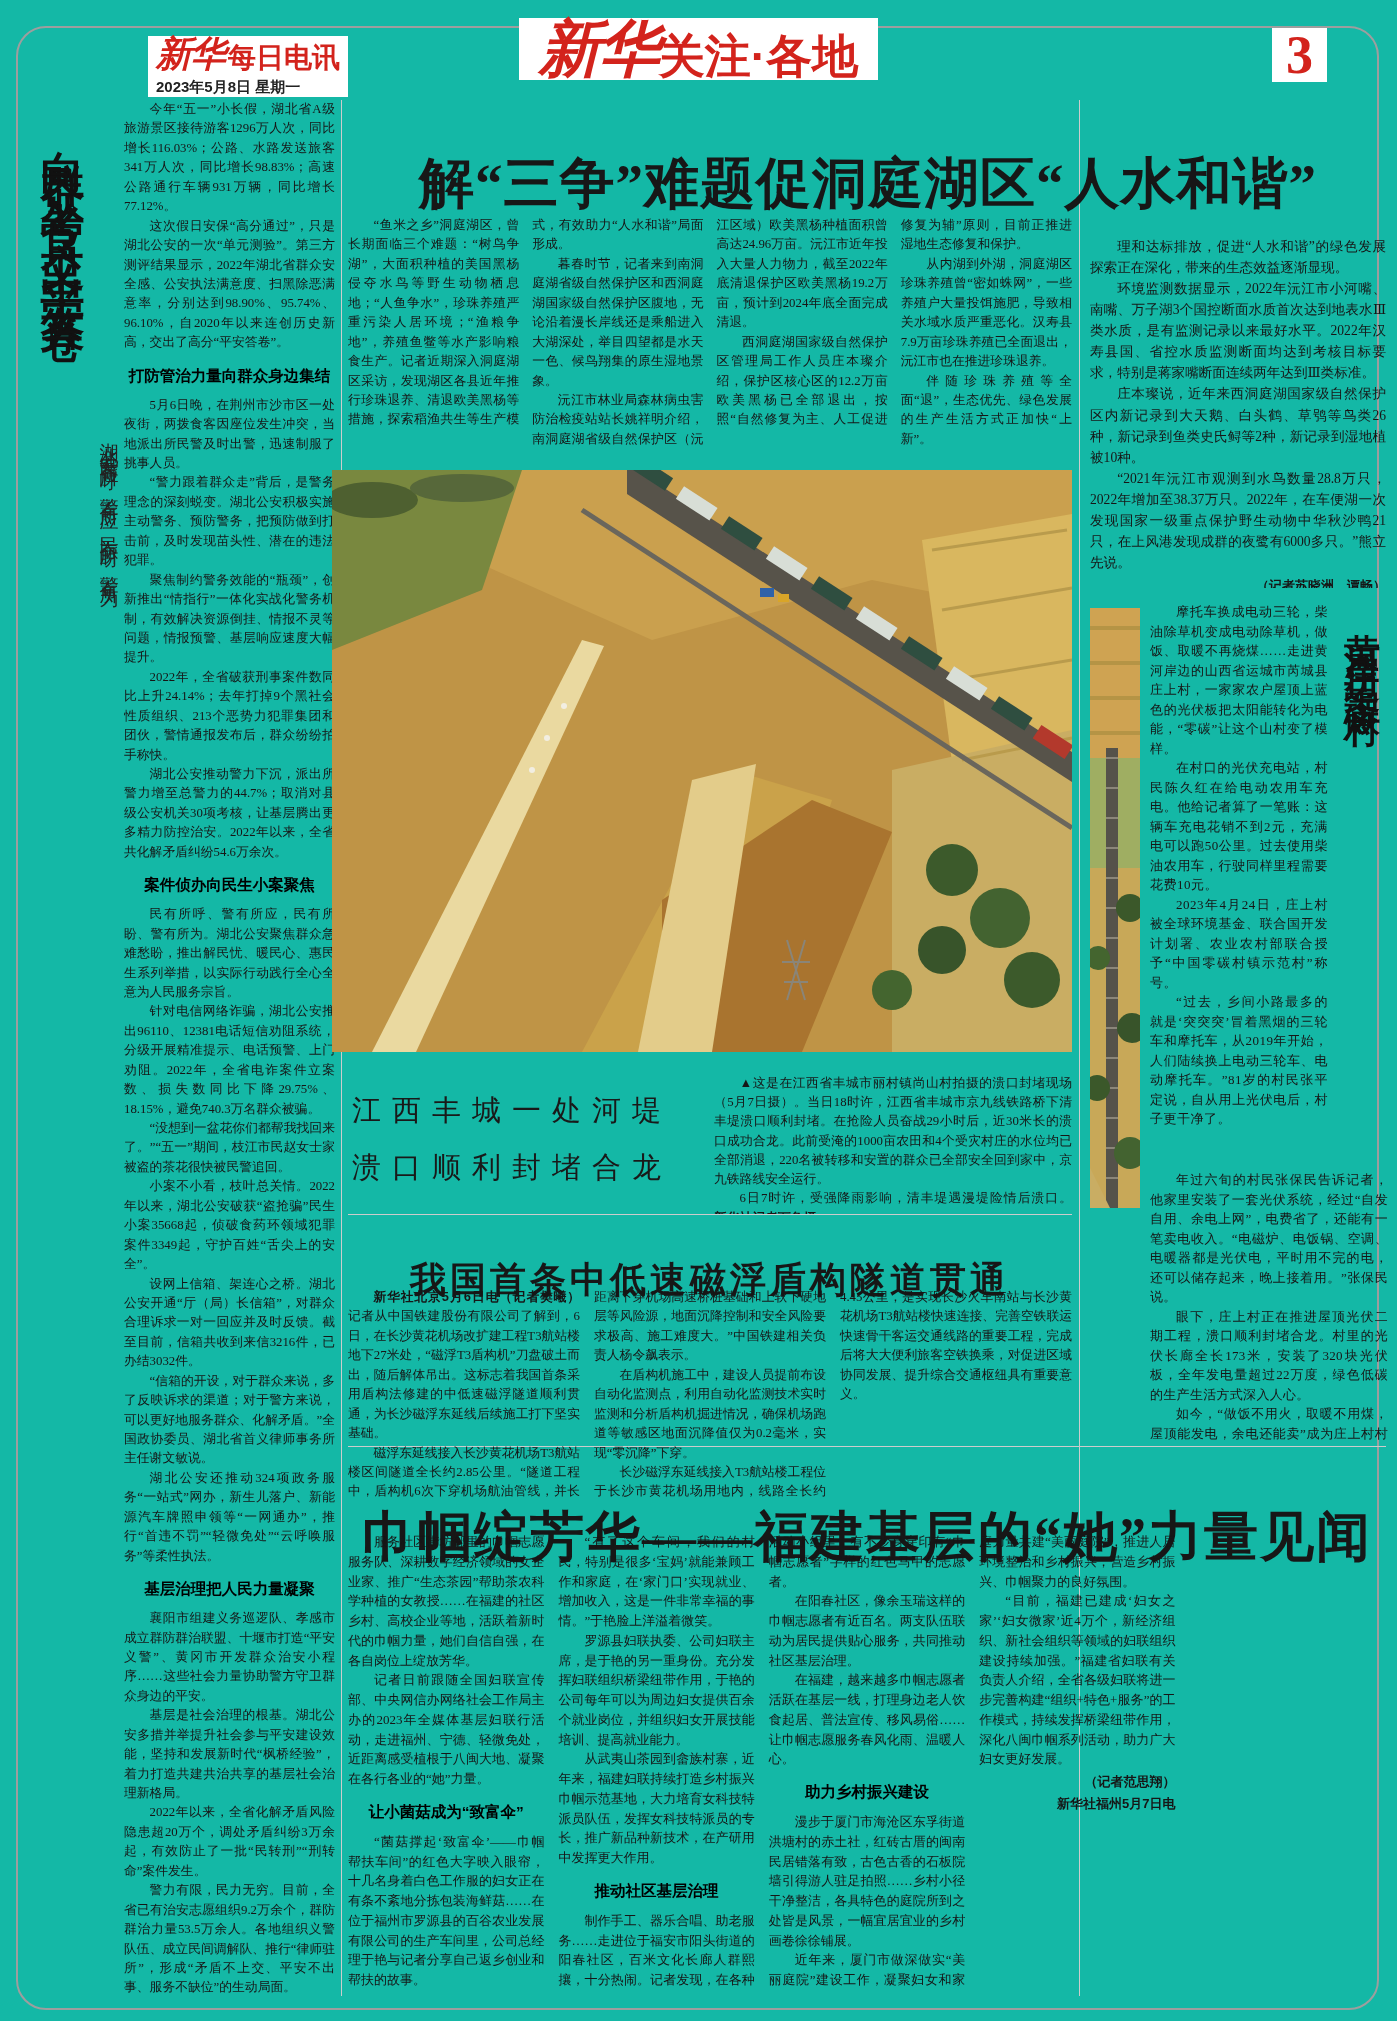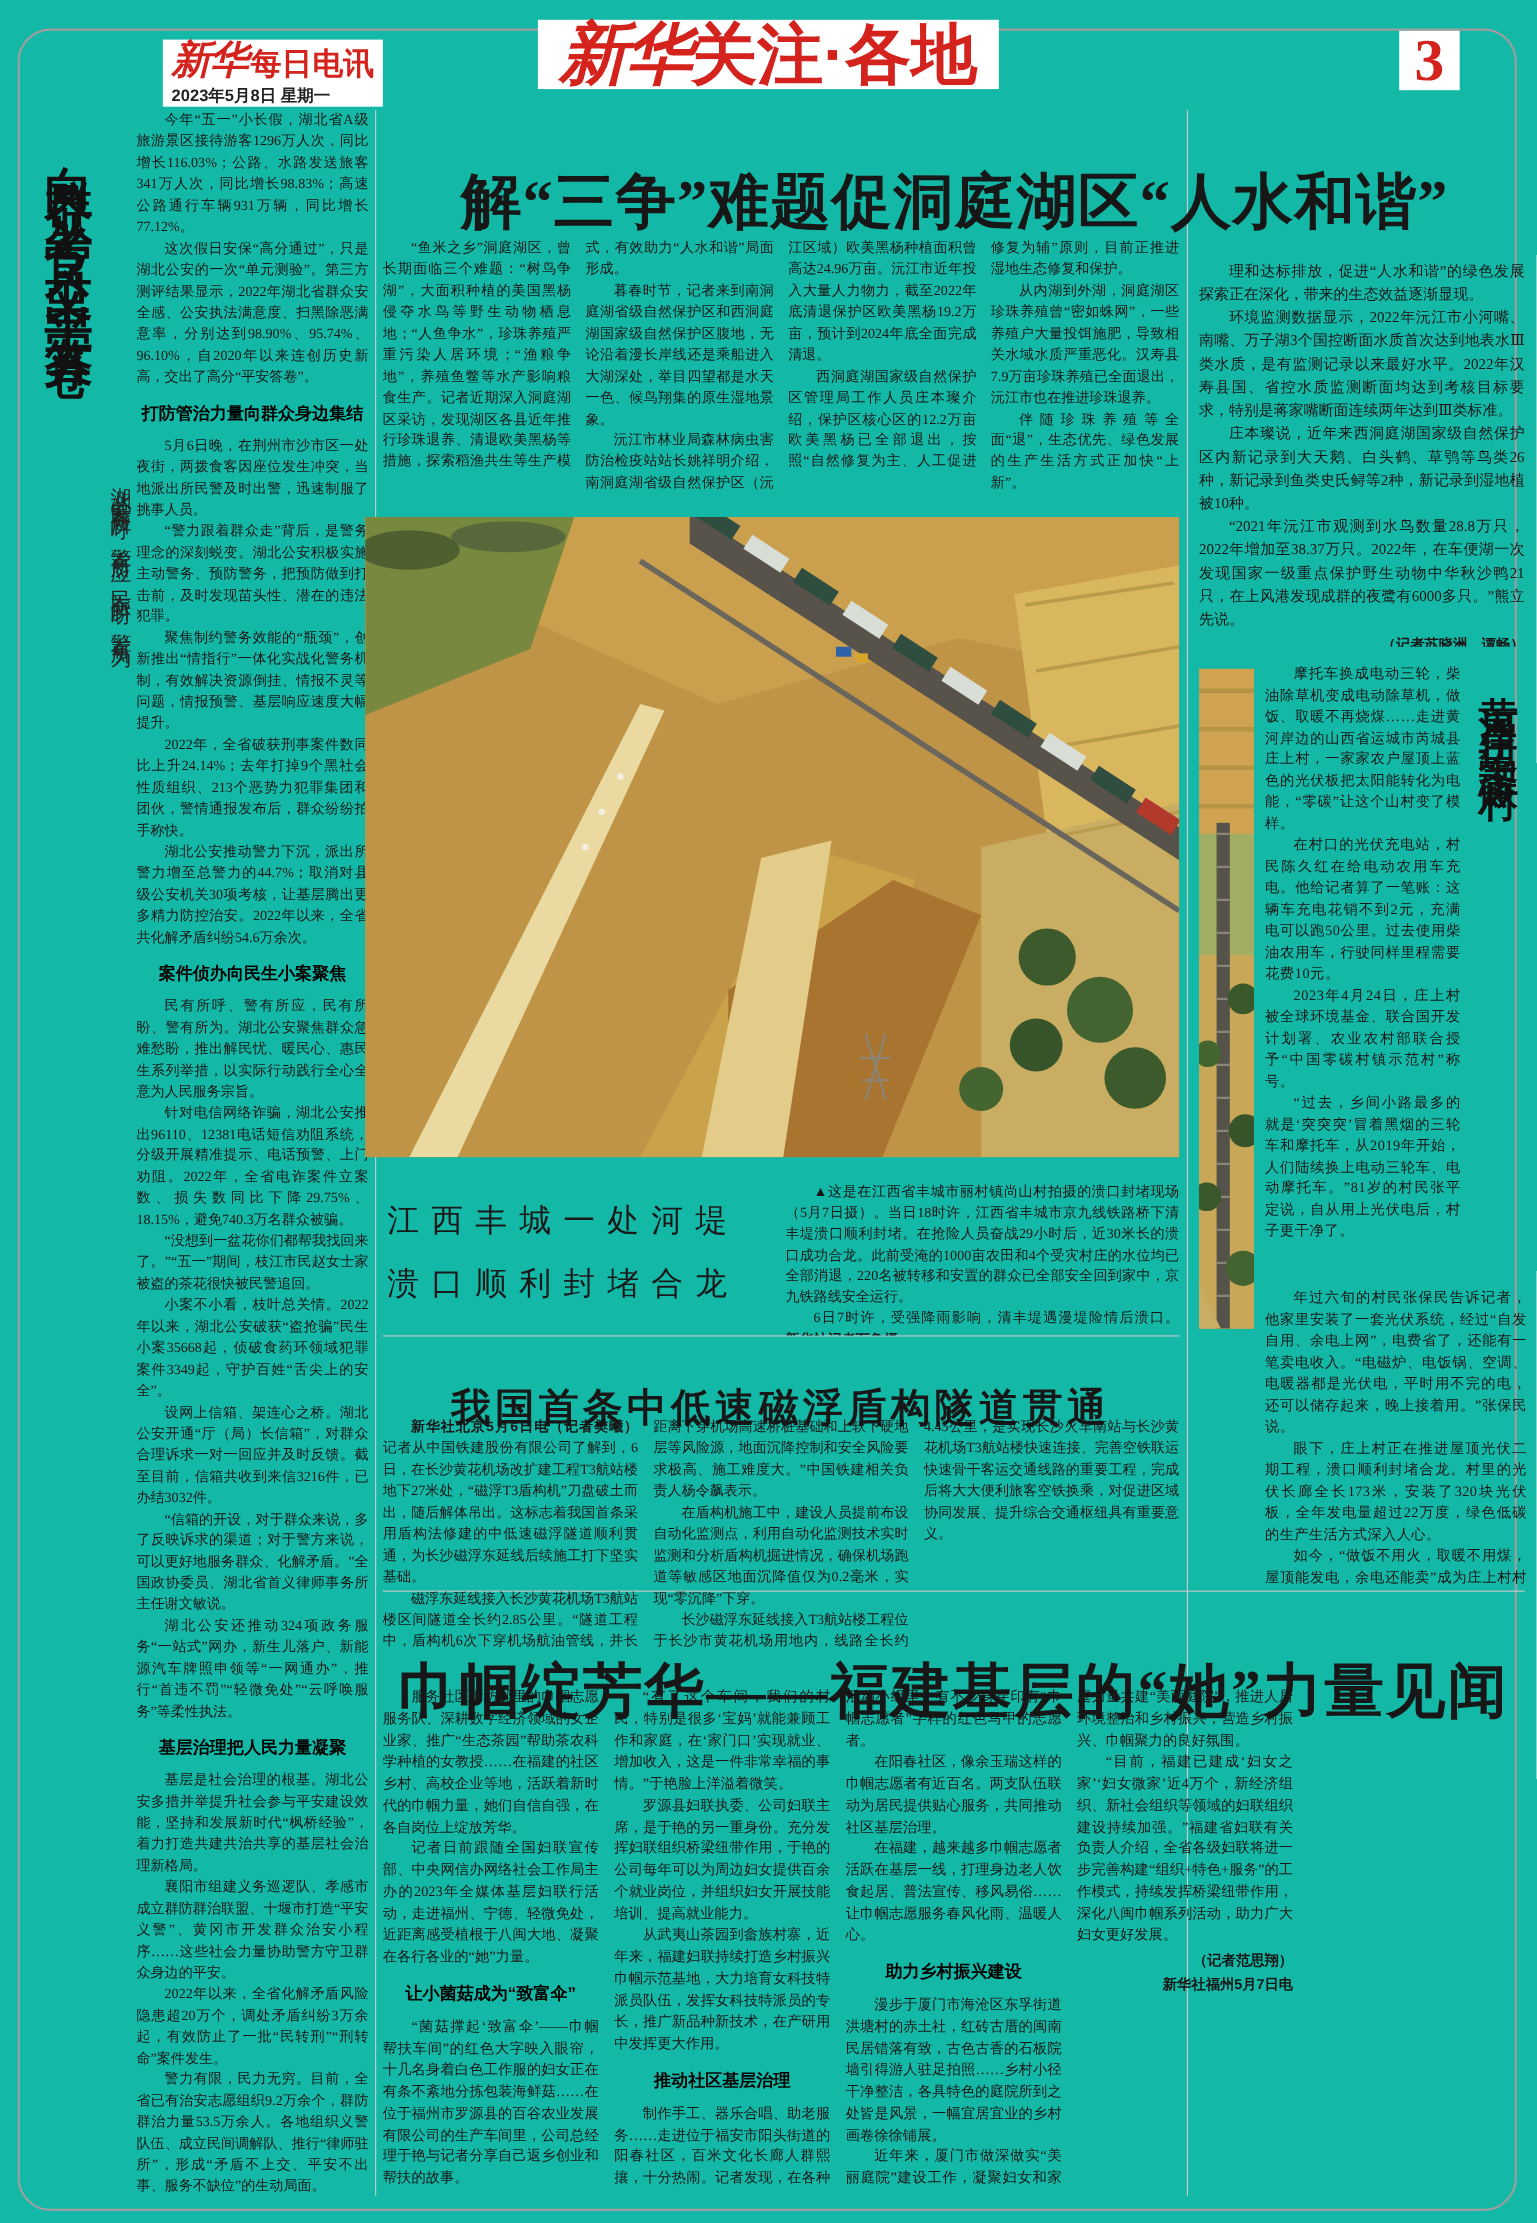--- a/index.html
+++ b/index.html
@@ -9,21 +9,21 @@
          border:2px solid #9e9e9e;border-radius:30px;}
   
   .masthead{position:absolute;left:148px;top:36px;background:#fff;padding:0 8px;}
   .mast-row{display:flex;align-items:flex-end;gap:4px;color:#d3231c;}
   .mast-script{font-style:italic;font-weight:900;font-size:36px;line-height:1;letter-spacing:-2px;}
   .mast-rest{font-family:"Liberation Sans","DejaVu Sans",sans-serif;font-weight:bold;font-size:28px;line-height:1;}
   .mast-date{font-family:"Liberation Sans","DejaVu Sans",sans-serif;font-weight:bold;font-size:15px;color:#222;margin-top:6px;}
   .section-title{position:absolute;left:0;top:18px;width:1397px;text-align:center;pointer-events:none;}
   .section-inner{display:inline-flex;align-items:flex-end;background:#fff;padding:0 20px;color:#d3231c;}
   .sec-script{font-style:italic;font-weight:900;font-size:62px;line-height:1;letter-spacing:-3px;}
-  .sec-rest{font-family:"Liberation Sans","DejaVu Sans",sans-serif;font-weight:bold;font-size:60px;line-height:1.05;margin-left:2px;}
+  .sec-rest{font-family:"Liberation Sans","DejaVu Sans",sans-serif;font-weight:bold;font-size:46px;line-height:1.05;margin-left:2px;}
   .page-num{position:absolute;left:1272px;top:28px;background:#fff;padding:0 14px;
             color:#d3231c;font-weight:bold;font-size:54px;line-height:1;}
   
   .vrule{position:absolute;width:1px;background:#cccccc;}
   .hrule{position:absolute;height:1px;background:#cccccc;}
   
   .feature-headline{position:absolute;left:26px;top:116px;height:1010px;width:66px;
     writing-mode:vertical-rl;text-orientation:upright;font-weight:bold;font-size:44px;
     letter-spacing:13px;color:#111;}
   .feature-subtitle{position:absolute;left:98px;top:428px;height:660px;width:24px;
@@ -119,22 +119,22 @@
         <p class="para">民有所呼、警有所应，民有所盼、警有所为。湖北公安聚焦群众急难愁盼，推出解民忧、暖民心、惠民生系列举措，以实际行动践行全心全意为人民服务宗旨。</p>
         <p class="para">针对电信网络诈骗，湖北公安推出96110、12381电话短信劝阻系统，分级开展精准提示、电话预警、上门劝阻。2022年，全省电诈案件立案数、损失数同比下降29.75%、18.15%，避免740.3万名群众被骗。</p>
         <p class="para">“没想到一盆花你们都帮我找回来了。”“五一”期间，枝江市民赵女士家被盗的茶花很快被民警追回。</p>
         <p class="para">小案不小看，枝叶总关情。2022年以来，湖北公安破获“盗抢骗”民生小案35668起，侦破食药环领域犯罪案件3349起，守护百姓“舌尖上的安全”。</p>
         <p class="para">设网上信箱、架连心之桥。湖北公安开通“厅（局）长信箱”，对群众合理诉求一对一回应并及时反馈。截至目前，信箱共收到来信3216件，已办结3032件。</p>
         <p class="para">“信箱的开设，对于群众来说，多了反映诉求的渠道；对于警方来说，可以更好地服务群众、化解矛盾。”全国政协委员、湖北省首义律师事务所主任谢文敏说。</p>
         <p class="para">湖北公安还推动324项政务服务“一站式”网办，新生儿落户、新能源汽车牌照申领等“一网通办”，推行“首违不罚”“轻微免处”“云呼唤服务”等柔性执法。</p>
       </div>
     <h3 class="subhead">基层治理把人民力量凝聚</h3>
     <div>
+        <p class="para">襄阳市组建义务巡逻队、孝感市成立群防群治联盟、十堰市打造“平安义警”、黄冈市开发群众治安小程序……这些社会力量协助警方守卫群众身边的平安。</p>
         <p class="para">基层是社会治理的根基。湖北公安多措并举提升社会参与平安建设效能，坚持和发展新时代“枫桥经验”，着力打造共建共治共享的基层社会治理新格局。</p>
-        <p class="para">襄阳市组建义务巡逻队、孝感市成立群防群治联盟、十堰市打造“平安义警”、黄冈市开发群众治安小程序……这些社会力量协助警方守卫群众身边的平安。</p>
         <p class="para">2022年以来，全省化解矛盾风险隐患超20万个，调处矛盾纠纷3万余起，有效防止了一批“民转刑”“刑转命”案件发生。</p>
         <p class="para">警力有限，民力无穷。目前，全省已有治安志愿组织9.2万余个，群防群治力量53.5万余人。各地组织义警队伍、成立民间调解队、推行“律师驻所”，形成“矛盾不上交、平安不出事、服务不缺位”的生动局面。</p>
       </div>
 
   </div>
 
   <h1 class="main-headline">解“三争”难题促洞庭湖区“人水和谐”</h1>
   <div class="main-cols">
     <div>
         <p class="para">“鱼米之乡”洞庭湖区，曾长期面临三个难题：“树鸟争湖”，大面积种植的美国黑杨侵夺水鸟等野生动物栖息地；“人鱼争水”，珍珠养殖严重污染人居环境；“渔粮争地”，养殖鱼鳖等水产影响粮食生产。记者近期深入洞庭湖区采访，发现湖区各县近年推行珍珠退养、清退欧美黑杨等措施，探索稻渔共生等生产模式，有效助力“人水和谐”局面形成。</p>

